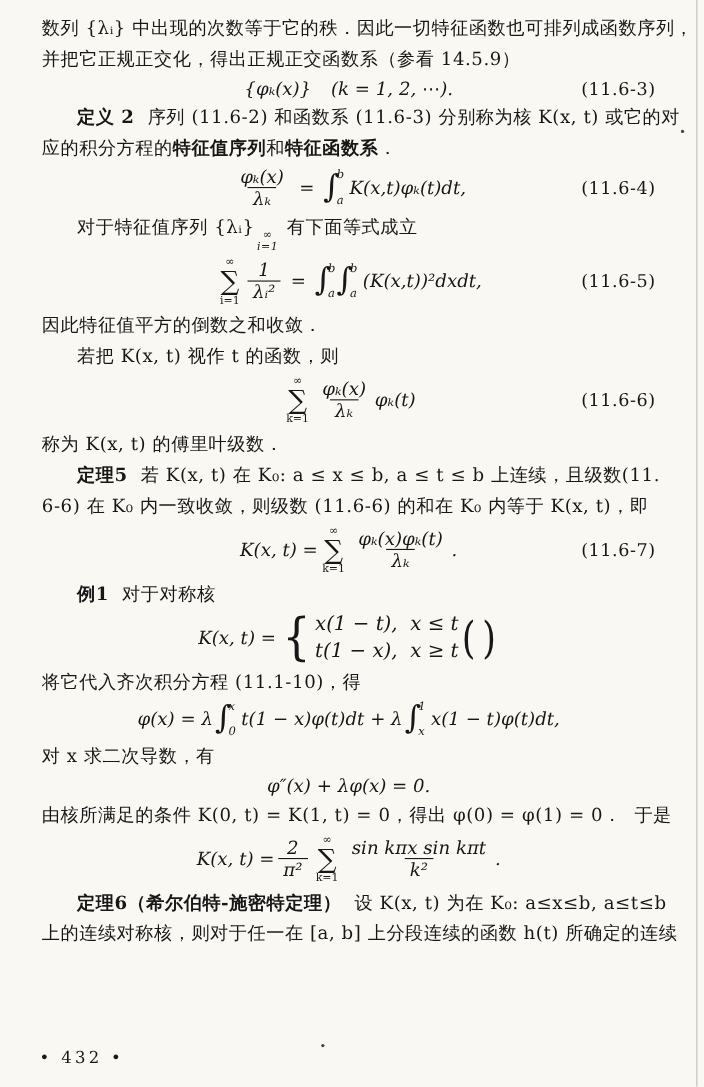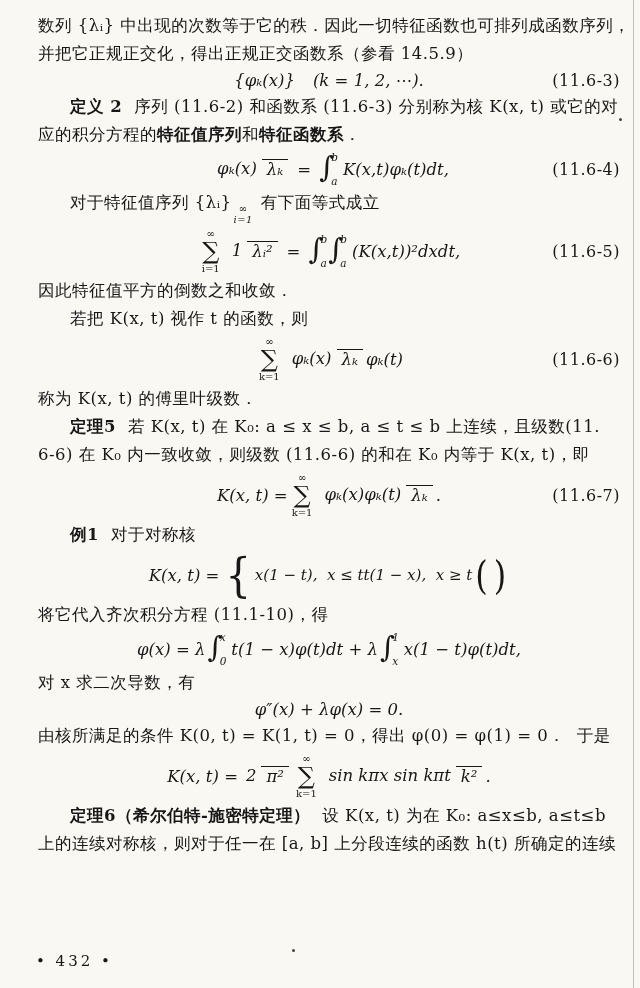--- a/index.html
+++ b/index.html
@@ -2,49 +2,49 @@
 <html><head>
 <meta charset="utf-8">
 <style>
   html,body{margin:0;padding:0;}
   body{
     width:640px;height:988px;overflow:hidden;
     background:#faf8f3;color:#171717;
     font-family:"DejaVu Serif","DejaVu Sans",serif;
   }
   .page{position:relative;width:640px;height:988px;box-sizing:border-box;
-    padding:12px 20px 0 38px;}
+    padding:12px 44px 0 38px;}
   .edge-line{position:absolute;right:6px;top:0;bottom:0;width:1px;background:#8d8d8d;opacity:.55;}
   .speck{position:absolute;background:#444;border-radius:50%;}
   .tline{margin:0;font-size:16.5px;line-height:28px;white-space:pre;letter-spacing:.5px;}
   .indent{padding-left:32px;}
   .b{font-weight:700;}
   .lbl{font-weight:700;margin-right:12px;}
   .heading{margin:10px 0 6px;font-family:"DejaVu Sans",sans-serif;font-weight:700;
     font-size:22px;letter-spacing:1px;line-height:30px;white-space:pre;}
   
   .eq{position:relative;display:flex;justify-content:center;align-items:center;
     font-size:16.5px;font-style:italic;margin:3px 0;white-space:pre;}
   .eq .eqno{position:absolute;right:0;font-style:normal;font-size:16px;letter-spacing:.5px;}
   .rel{margin:0 6px;font-style:normal;}
   .mtail{white-space:pre;}
-  .frac{display:inline-flex;flex-direction:row;align-items:center;margin:0 3px;}
+  .frac{display:inline-flex;flex-direction:column;align-items:center;margin:0 3px;}
   .frac .num{display:block;padding:0 5px 1px;line-height:1.05;}
   .frac .den{display:block;border-top:1.5px solid #171717;padding:1px 5px 0;line-height:1.05;}
   .sum{display:inline-flex;flex-direction:column;align-items:center;margin:0 4px;line-height:1;}
   .sum .slim{font-size:10px;font-style:normal;line-height:1.1;}
   .sum .sop{font-size:24px;font-style:normal;line-height:1;}
   .intgrp{display:inline-flex;margin:0 2px;}
   .intglyph{font-size:29px;font-style:normal;line-height:1.05;}
   .intlims{display:inline-flex;flex-direction:column;justify-content:space-between;
     height:34px;font-size:10.5px;margin-left:-3px;padding-right:3px;line-height:1;}
   .intgrp + .intgrp{margin-left:-4px;}
   .stk{display:inline-flex;flex-direction:column;align-items:center;font-size:10px;
     font-style:italic;line-height:1.1;vertical-align:-4px;margin:0 2px;}
-  .cstack{display:inline-flex;flex-direction:row;row-gap:3px;font-size:15px;white-space:pre;}
+  .cstack{display:inline-flex;flex-direction:column;row-gap:3px;font-size:18px;white-space:pre;}
   .brace{font-size:40px;font-style:normal;transform:scaleY(1.15);margin:0 4px 0 6px;font-weight:300;}
   .paren{font-size:32px;font-style:normal;transform:scaleY(1.25);margin:0 3px;font-weight:300;}
   .pagenum{position:absolute;left:36px;bottom:18px;font-size:15px;letter-spacing:3px;}
 </style>
 </head>
 <body style="background: rgb(250, 248, 243); color: rgb(23, 23, 23);">
 
 <div class="page">
   <div class="edge-line"></div>
   <div class="speck" style="right:18px;top:118px;width:3px;height:3px;"></div>

